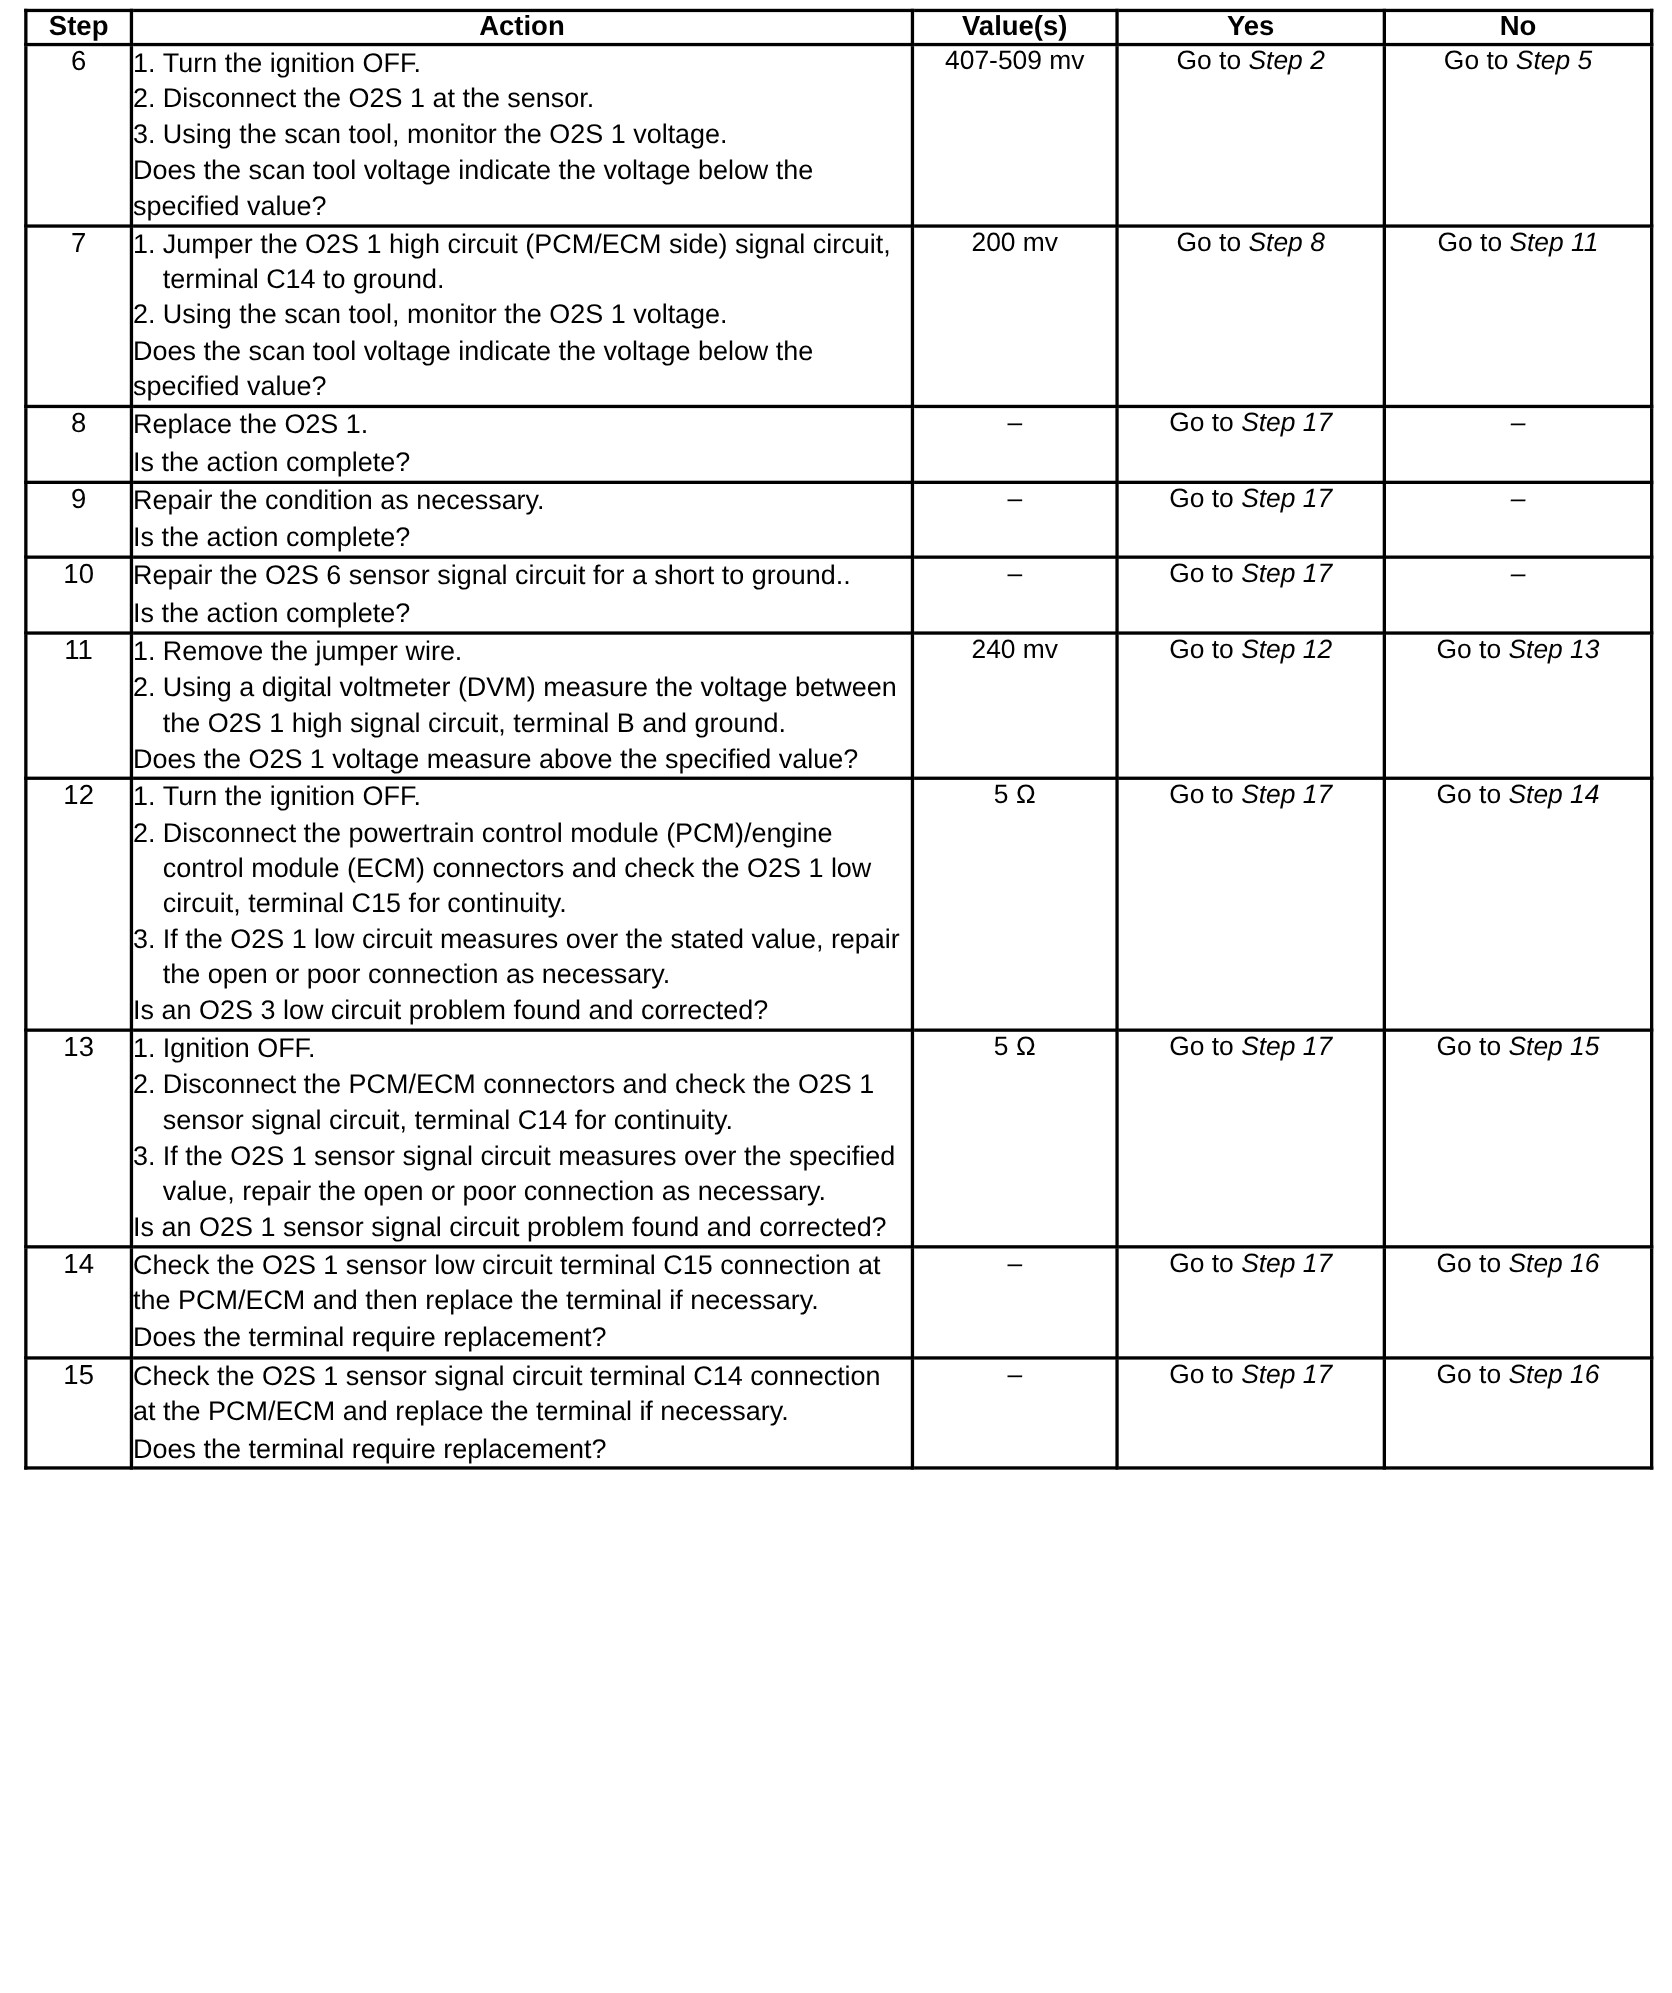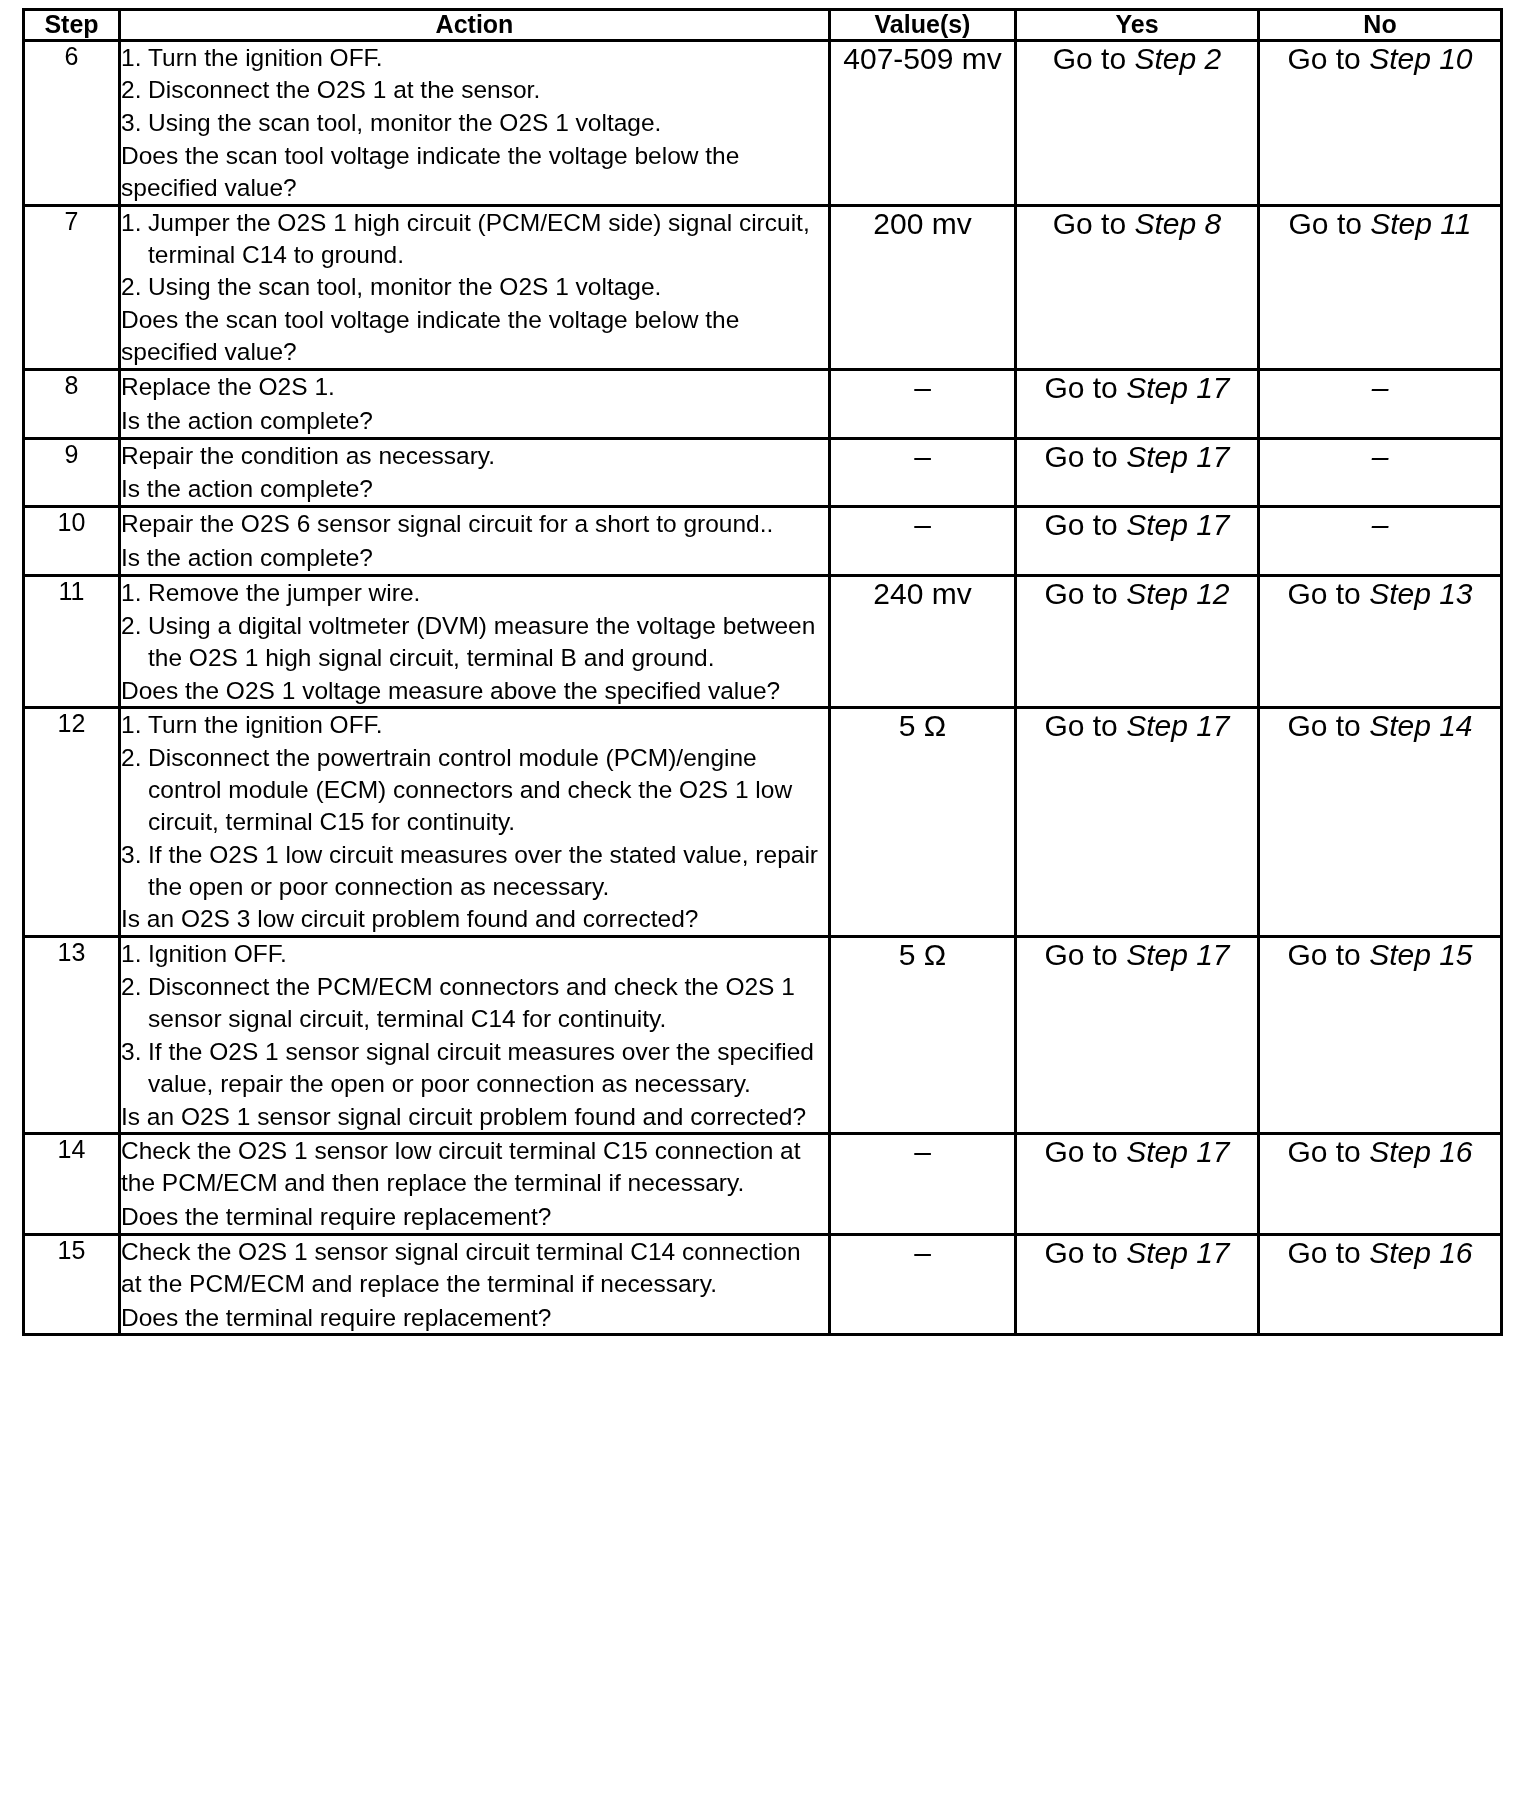--- a/index.html
+++ b/index.html
@@ -46,21 +46,21 @@
     vertical-align: middle;
     padding: 0 0 4px 0;
   }
   td.action {
     padding: 8px 10px 8px 14px;
     font-size: 24.5px;
     line-height: 1.30;
   }
   td.value, td.yes, td.no {
     text-align: center;
-    font-size: 30px;
+    font-size: 24px;
     position: relative;
     padding: 0;
   }
   
   .cellbox {
     display: flex;
     flex-direction: column;
     justify-content: flex-end;
     height: 100%;
     box-sizing: border-box;
@@ -142,21 +142,21 @@
           <td class="value">
             <div class="cellbox">407-509 mv</div>
           </td>
           <td class="yes">
             <div class="cellbox">
               <span class="goto nowrap"><span>Go to </span><em class="step-em">Step 2</em></span>
             </div>
           </td>
           <td class="no">
             <div class="cellbox">
-              <span class="goto nowrap"><span>Go to </span><em class="step-em">Step 10</em></span>
+              <span class="goto nowrap"><span>Go to </span><em class="step-em">Step 5</em></span>
             </div>
           </td>
         </tr>
         <tr>
           <td class="step">7</td>
           <td class="action">
             <ol class="steps">
               <li>
                 <span class="num">1.</span>
                 <span class="txt">Jumper the O2S 1 high circuit (PCM/ECM side) signal circuit, terminal C14 to ground.</span>

